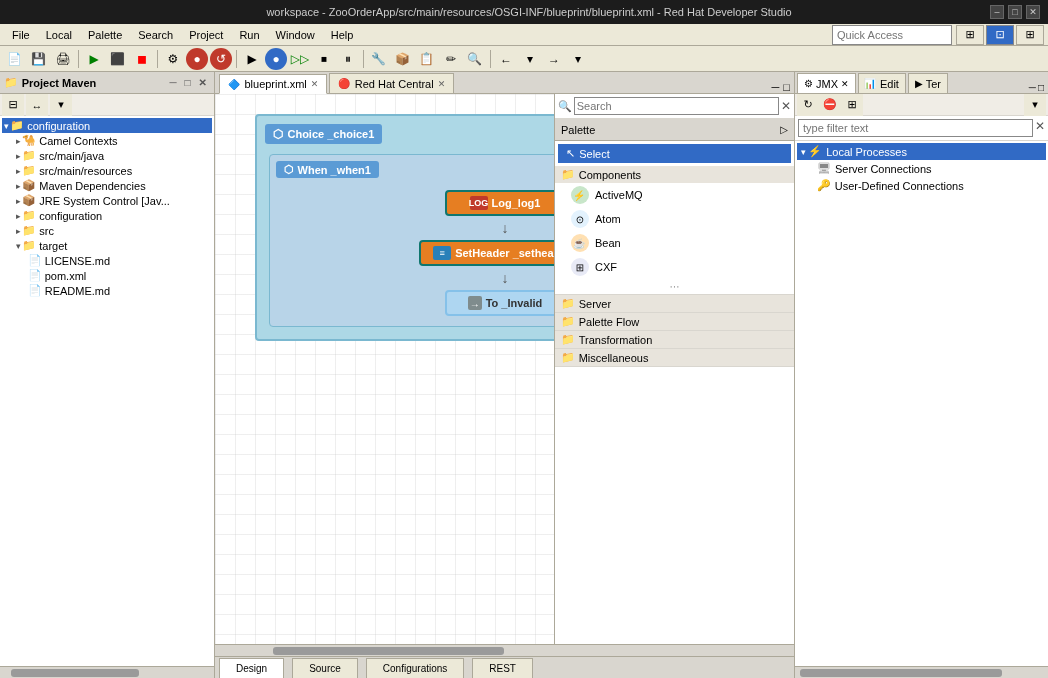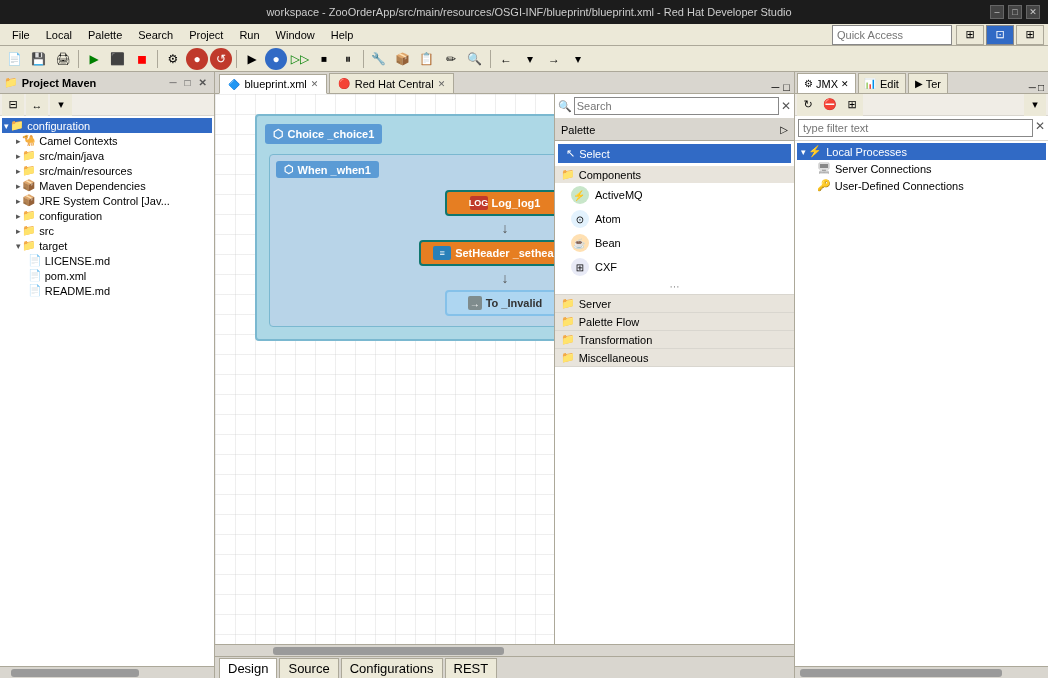--- a/index.html
+++ b/index.html
@@ -326,25 +326,25 @@
       border-top: 1px solid #aca899;
       display: flex;
       align-items: flex-end;
       height: 22px;
       padding-left: 4px;
     }
     .bottom-tab {
       background: #ece9d8;
       border: 1px solid #aca899;
       border-bottom: none;
-      padding: 2px 8px;
-      cursor: pointer;
-      font-size: 13px;
+      padding: 2px 16px;
+      cursor: pointer;
+      font-size: 10px;
       height: 20px;
-      margin-right: 2px;
+      margin-right: 8px;
       display: flex;
       align-items: center;
     }
     .bottom-tab.active {
       background: white;
     }
 
     
     .right-panel {
       width: 254px;

